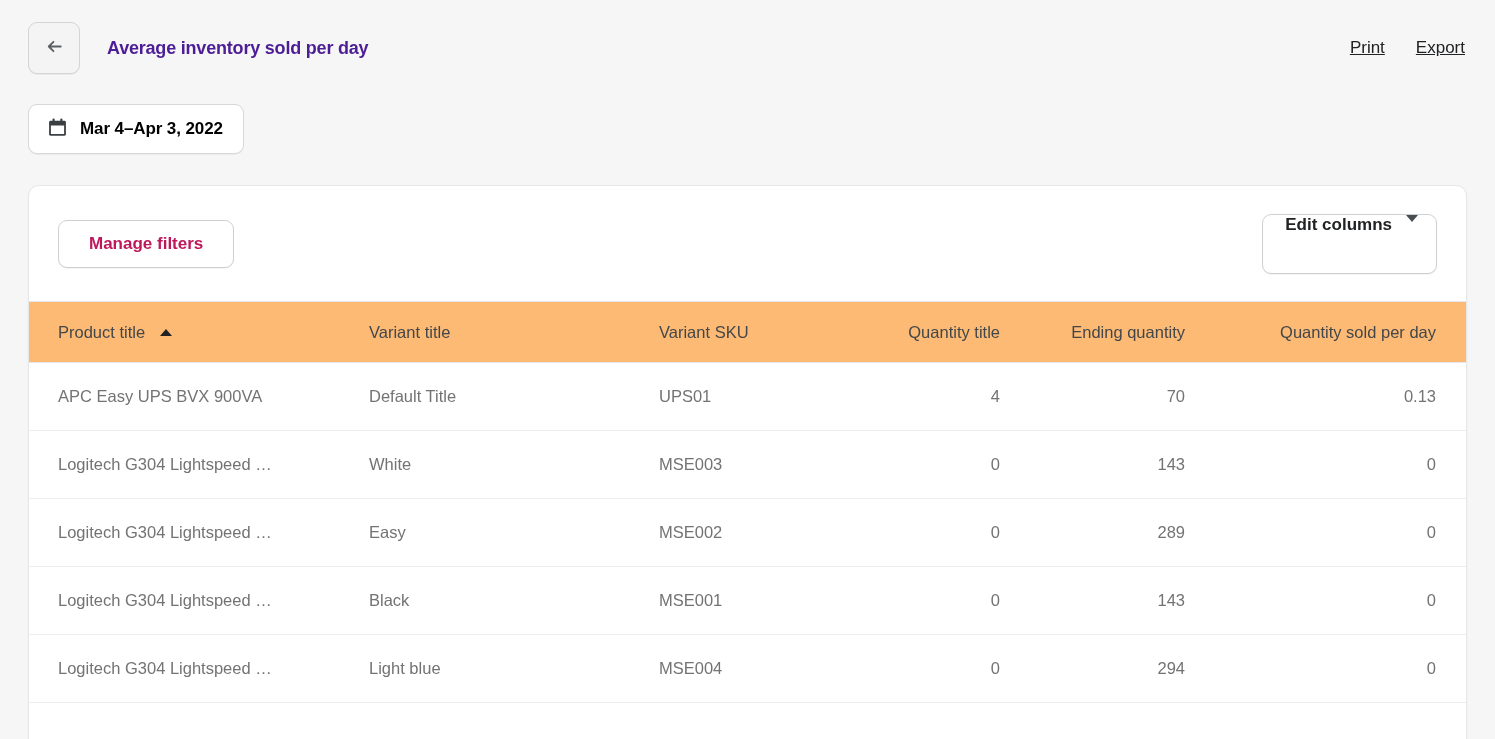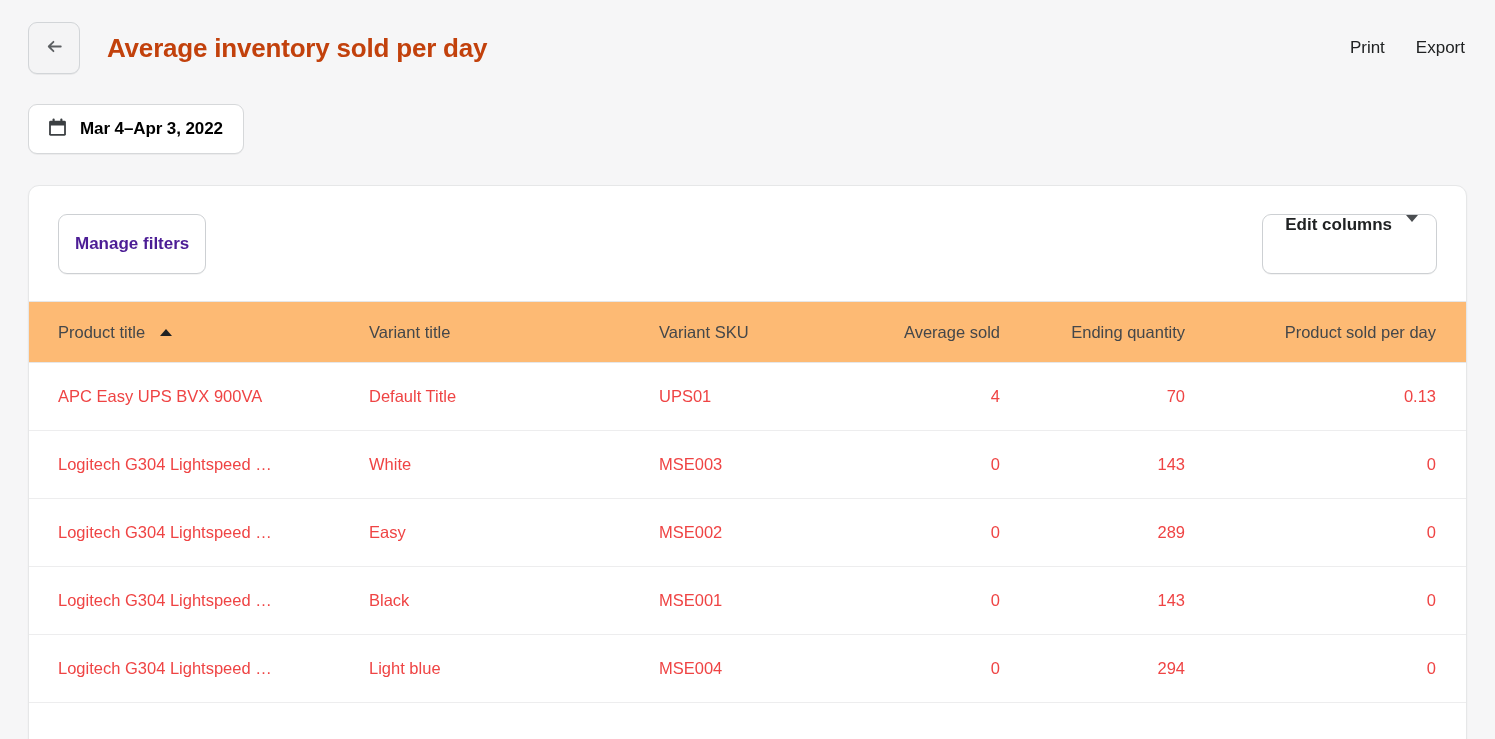--- a/index.html
+++ b/index.html
@@ -43,32 +43,33 @@
     display: flex;
     align-items: center;
     justify-content: center;
     cursor: pointer;
     flex: 0 0 auto;
     box-shadow: 0 1px 0 rgba(0,0,0,0.05);
   }
 
   .page-title {
     margin-left: 27px;
-    font-size: 26px;
+    font-size: 18px;
     font-weight: 700;
     letter-spacing: -0.2px;
-    color: #c2410c;
+    color: #4c1d95;
     white-space: nowrap;
   }
 
   .header-actions {
     margin-left: auto;
     display: flex;
     align-items: flex-end;
     gap: 27px;
+    text-decoration: underline;
   }
 
   .header-action {
     font-size: 17px;
     font-weight: 400;
     color: #202223;
     background: none;
     border: none;
     cursor: pointer;
     padding: 6px 2px;
@@ -120,28 +121,28 @@
   }
 
   .card-toolbar {
     height: 115px;
     display: flex;
     align-items: center;
     padding: 0 29px;
   }
 
   .manage-filters-button {
-    height: 60px;
-    padding: 0 16px;
+    height: 48px;
+    padding: 0 30px;
     background: #ffffff;
     border: 1px solid #cdd0d3;
     border-radius: 9px;
     font-size: 17px;
     font-weight: 700;
-    color: #4c1d95;
+    color: #be185d;
     cursor: pointer;
     font-family: "Liberation Sans", sans-serif;
     box-shadow: 0 1px 0 rgba(0,0,0,0.045);
     white-space: nowrap;
   }
 
   .edit-columns-button {
     margin-left: auto;
     height: 60px;
     padding: 0 18px 0 22px;
@@ -183,21 +184,21 @@
     border-top: 1px solid #e6e7e8;
     border-bottom: 1px solid #e6e7e8;
     background: #fdba74;
     vertical-align: middle;
     white-space: nowrap;
   }
 
   .data-table td {
     font-size: 16.5px;
     font-weight: 400;
-    color: #ef4444;
+    color: #737373;
     padding: 24px 0 24px 0;
     border-bottom: 1px solid #ededee;
     vertical-align: middle;
     white-space: nowrap;
     overflow: hidden;
     text-overflow: ellipsis;
   }
 
   .col-left  { text-align: left; }
   .col-right { text-align: right; }
@@ -277,27 +278,27 @@
             <span>Product title</span>
             <span class="sort-caret"></span>
           </th>
           <th class="col-left c-variant sortable">
             <span>Variant title</span>
           </th>
           <th class="col-left c-sku sortable">
             <span>Variant SKU</span>
           </th>
           <th class="col-right c-qty sortable">
-            <span>Average sold</span>
+            <span>Quantity title</span>
           </th>
           <th class="col-right c-ending sortable">
             <span>Ending quantity</span>
           </th>
           <th class="col-right c-perday sortable">
-            <span>Product sold per day</span>
+            <span>Quantity sold per day</span>
           </th>
         </tr>
       </thead>
       <tbody id="table-body">
           <tr>
             <td class="col-left c-product">APC Easy UPS BVX 900VA</td>
             <td class="col-left c-variant">Default Title</td>
             <td class="col-left c-sku">UPS01</td>
             <td class="col-right c-qty">4</td>
             <td class="col-right c-ending">70</td>

